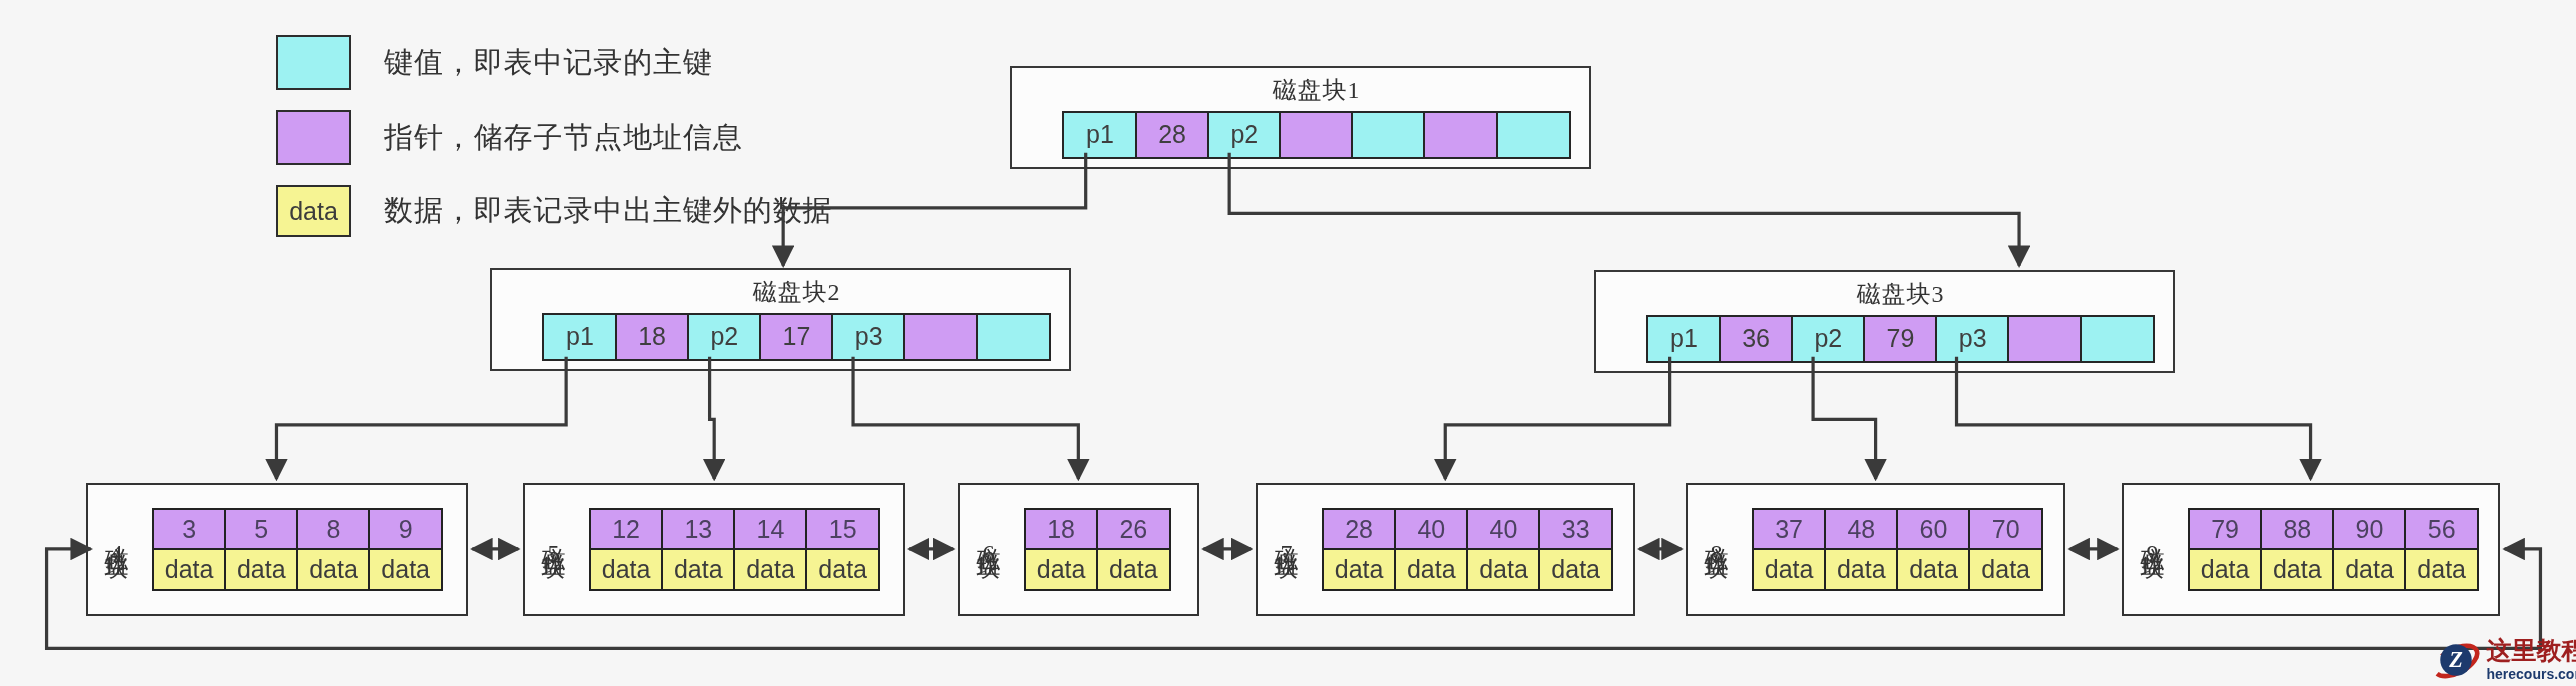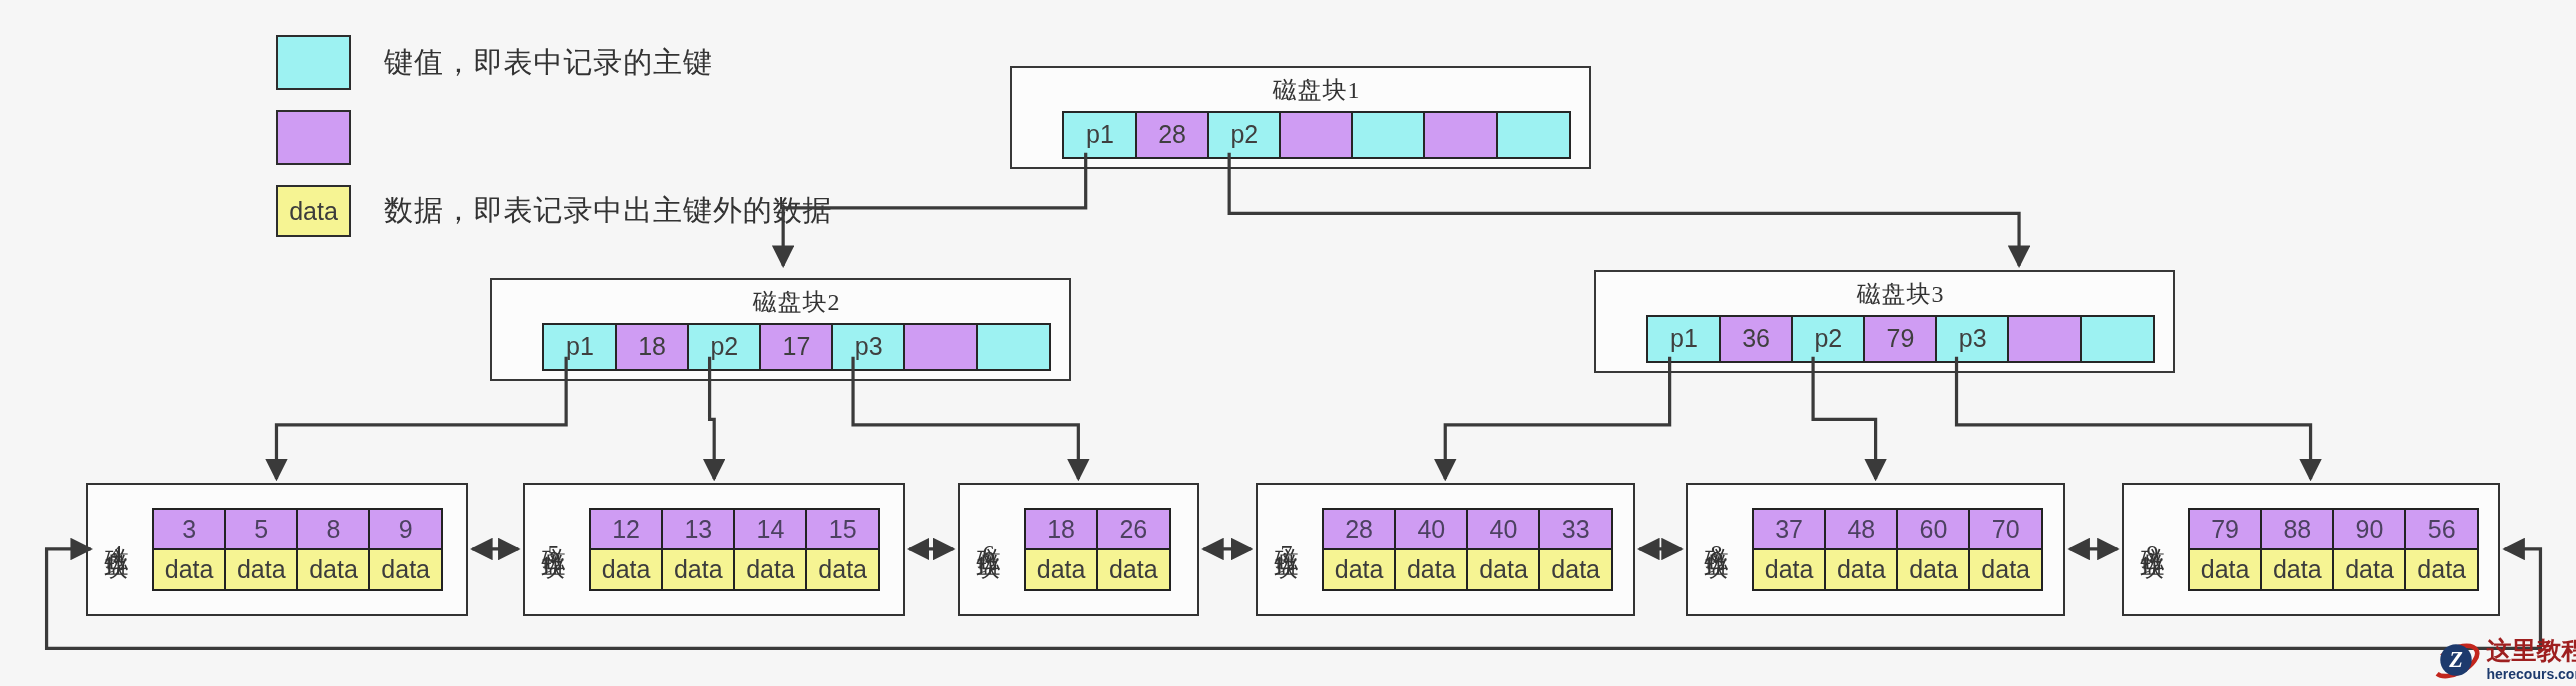--- a/index.html
+++ b/index.html
@@ -85,41 +85,42 @@
 
 <div id="canvas">
 
   <div class="legend">
     <div class="legend-row">
       <div class="swatch key"></div>
       <div class="legend-label">键值，即表中记录的主键</div>
     </div>
     <div class="legend-row">
       <div class="swatch ptr"></div>
+      <div class="legend-label">指针，储存子节点地址信息</div>
     </div>
     <div class="legend-row">
       <div class="swatch dat">data</div>
       <div class="legend-label">数据，即表记录中出主键外的数据</div>
     </div>
   </div>
 
   <div class="inode" style="left:1010px;top:66px;">
     <div class="inode-title">磁盘块1</div>
     <div class="cellrow">
       <div class="cell key">p1</div>
       <div class="cell ptr">28</div>
       <div class="cell key">p2</div>
       <div class="cell ptr"></div>
       <div class="cell key"></div>
       <div class="cell ptr"></div>
       <div class="cell key"></div>
     </div>
   </div>
 
-  <div class="inode" style="left:490px;top:278px;">
+  <div class="inode" style="left:490px;top:268px;">
     <div class="inode-title">磁盘块2</div>
     <div class="cellrow">
       <div class="cell key">p1</div>
       <div class="cell ptr">18</div>
       <div class="cell key">p2</div>
       <div class="cell ptr">17</div>
       <div class="cell key">p3</div>
       <div class="cell ptr"></div>
       <div class="cell key"></div>
     </div>

